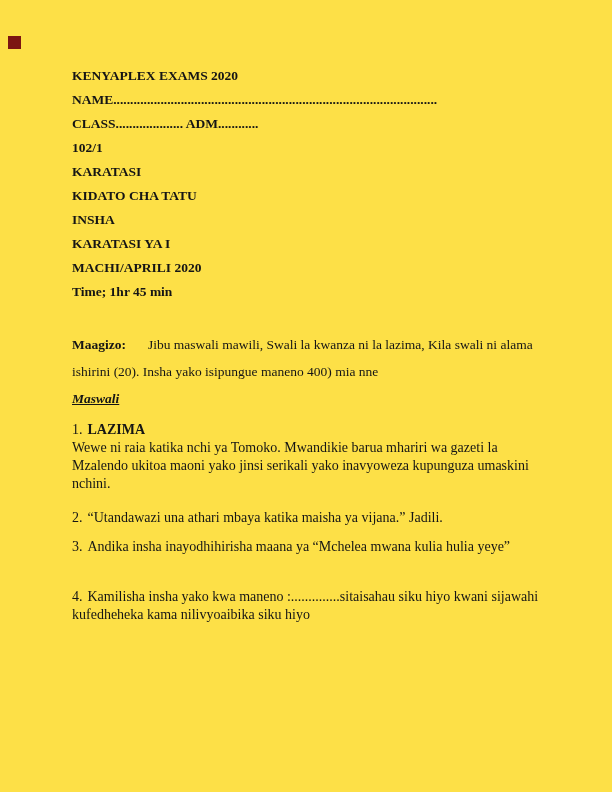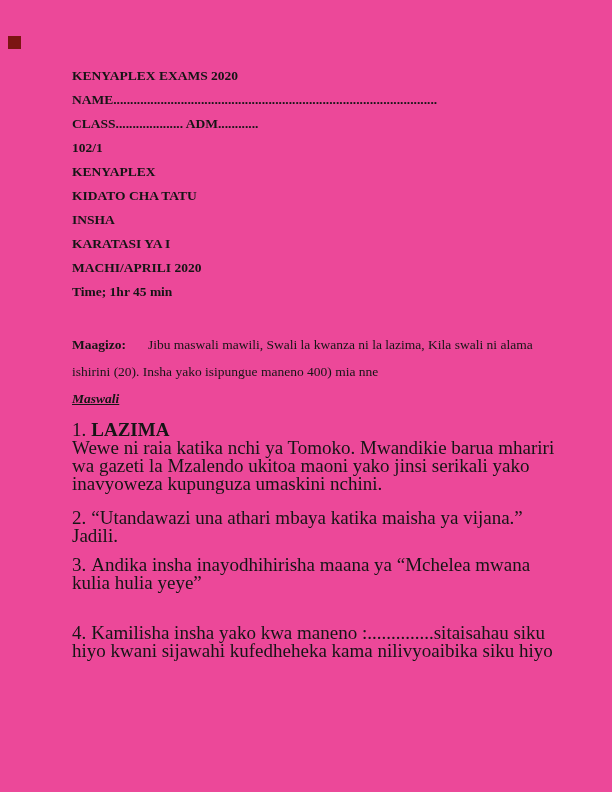--- a/index.html
+++ b/index.html
@@ -6,21 +6,21 @@
   body {
     width: 612px; height: 792px;
     background: #ffffff;
     font-family: "Liberation Serif", "DejaVu Serif", serif;
     color: #151515;
     overflow: hidden;
   }
   .page {
     position: relative;
     width: 612px; height: 792px;
-    background: #ec4899;
+    background: #fde047;
   }
   .marker {
     position: absolute;
     left: 8px; top: 36px;
     width: 13px; height: 13px;
     background: #7c1512;
   }
   .header-block {
     position: absolute;
     left: 72px; top: 64px;
@@ -42,21 +42,21 @@
   .maswali {
     font-weight: bold;
     text-decoration: underline;
     display: inline-block;
     font-style: italic;
   }
   .questions {
     position: absolute;
     left: 72px; top: 421px;
     width: 484px;
-    font-size: 19px;
+    font-size: 14px;
     line-height: 18px;
   }
   .question { margin: 0; }
   .q1 { margin-bottom: 16px; }
   .q2 { margin-bottom: 11px; }
   .q3 { margin-bottom: 32px; }
   .q-num { margin-right: 5px; }
   .q-label { font-weight: bold; }
 </style>
 </head>
@@ -64,21 +64,21 @@
 
 <div class="page">
 
   <div class="marker" style="background: rgb(124, 21, 18);"></div>
 
   <div class="header-block">
     <div>KENYAPLEX EXAMS 2020</div>
     <div>NAME................................................................................................</div>
     <div>CLASS.................... ADM............</div>
     <div>102/1</div>
-    <div>KENYAPLEX</div>
+    <div>KARATASI</div>
     <div>KIDATO CHA TATU</div>
     <div>INSHA</div>
     <div>KARATASI YA I</div>
     <div>MACHI/APRILI 2020</div>
     <div>Time; 1hr 45 min</div>
   </div>
 
   <div class="instructions">
     <div class="ins-line">
       <span class="ins-label">Maagizo:</span><span>Jibu maswali mawili, Swali la kwanza ni la lazima, Kila swali ni alama</span>

